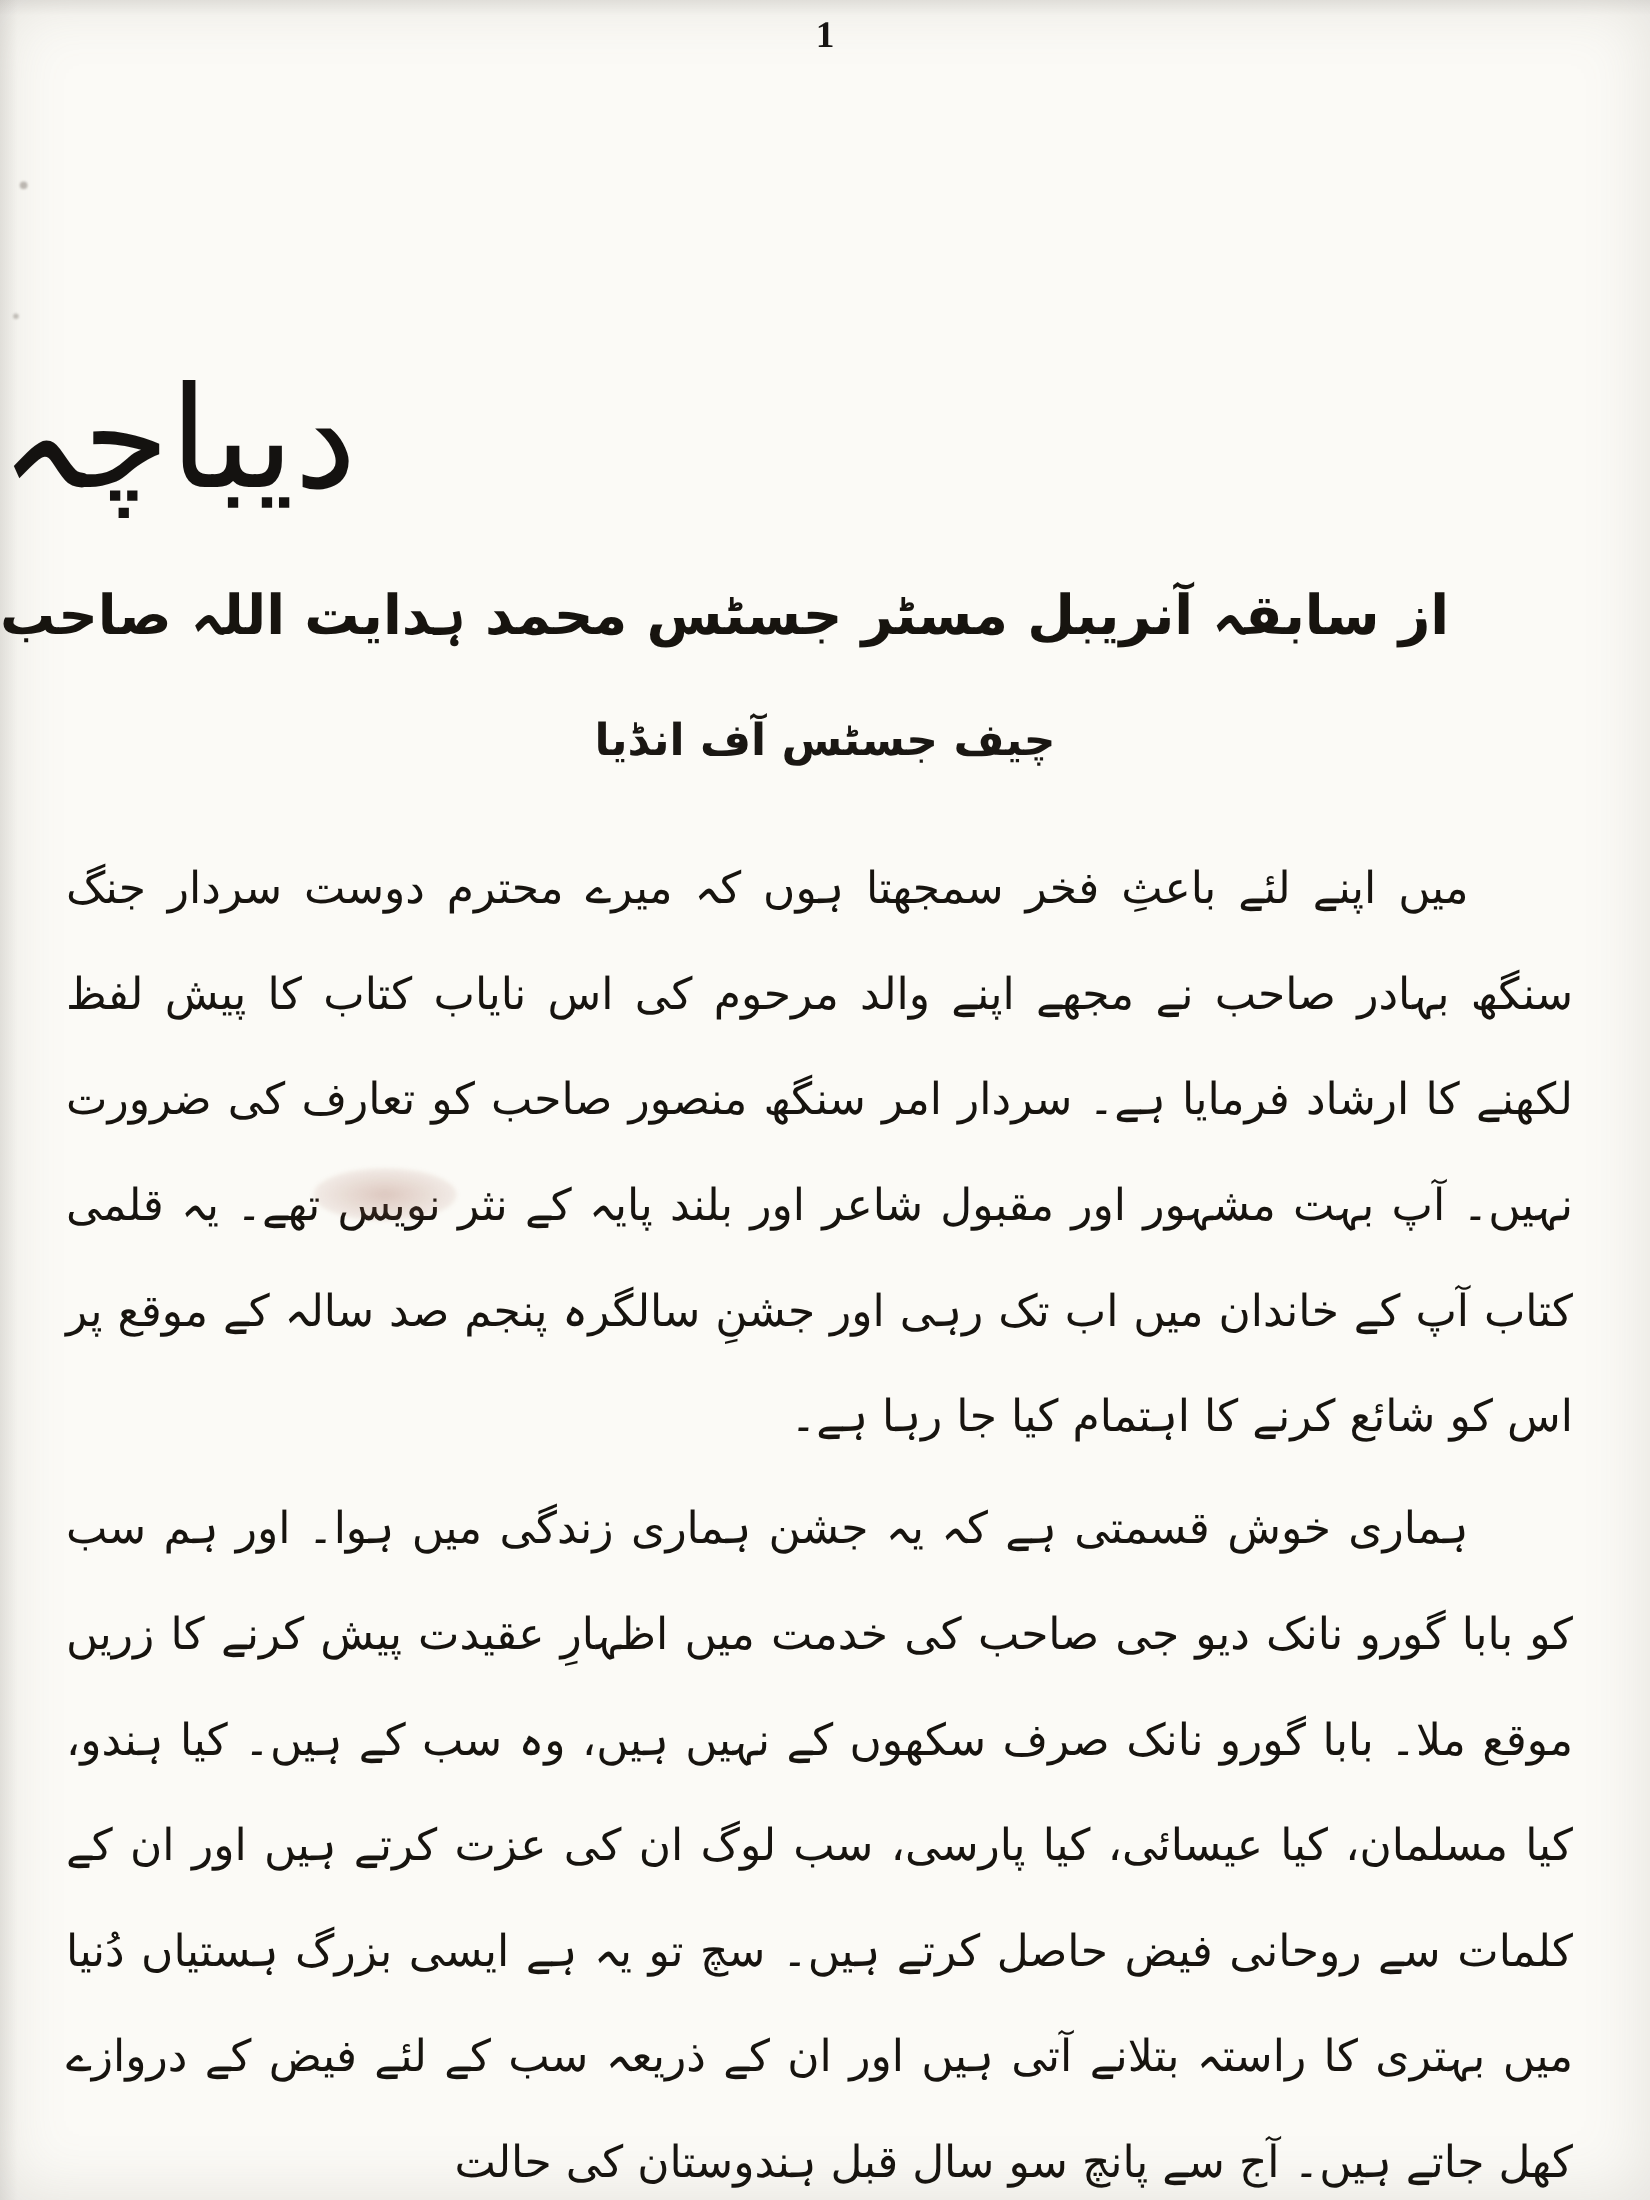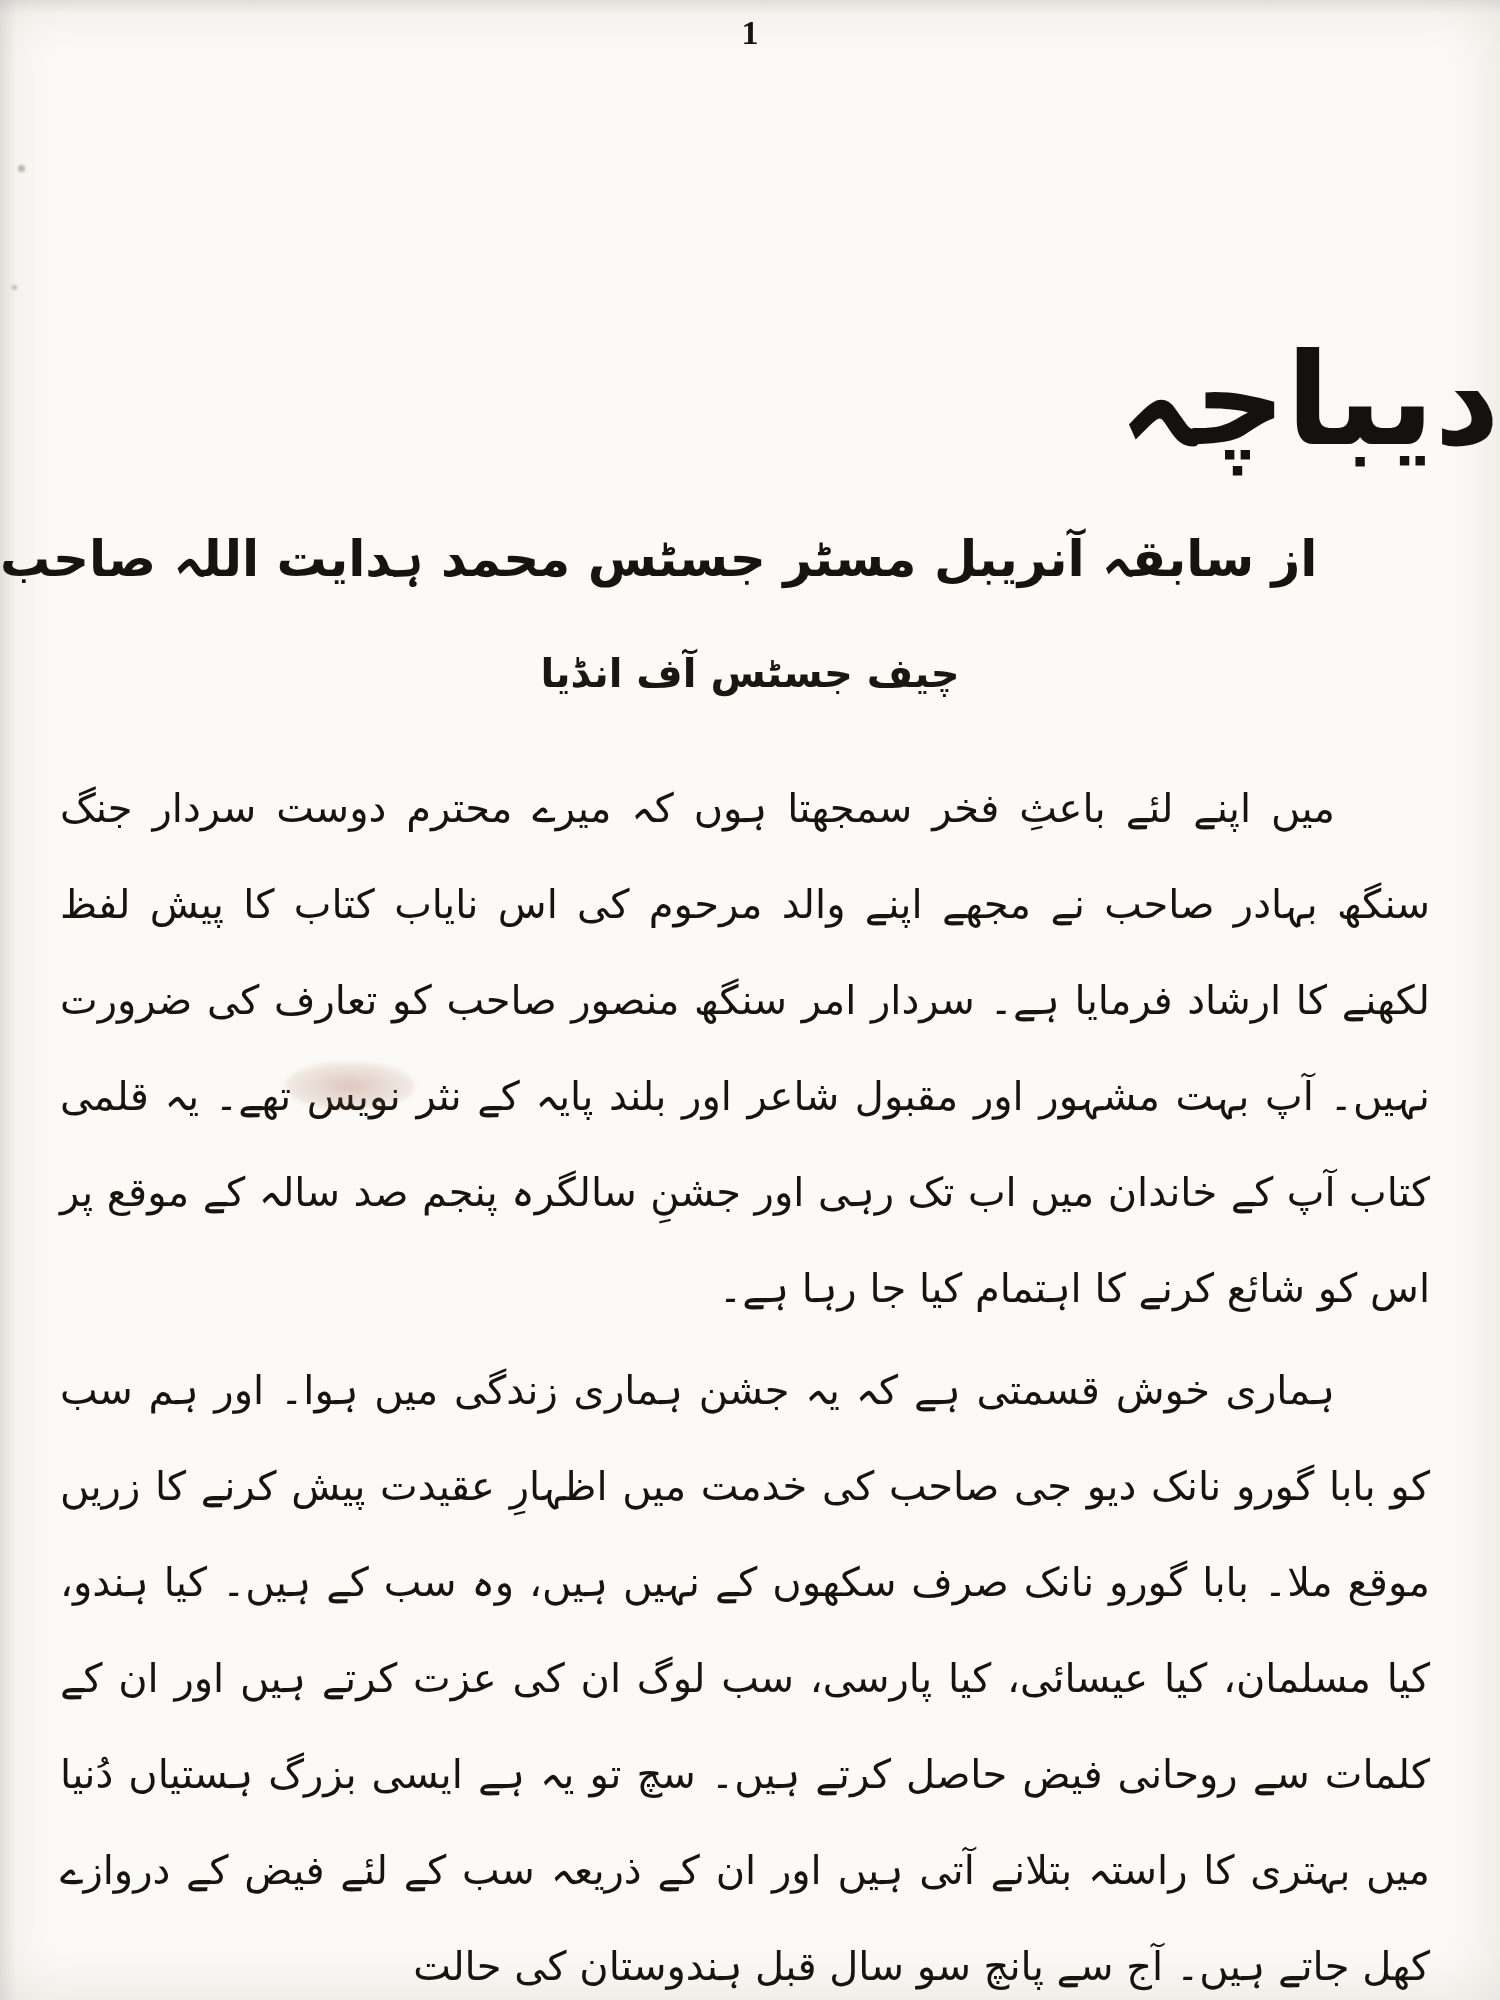--- a/index.html
+++ b/index.html
@@ -45,23 +45,23 @@
     font-size: 34px;
     color: #171513;
     direction: ltr;
   }
 
   .doc-title {
     position: absolute;
     top: 330px;
     left: 0;
     width: 100%;
-    text-align: right;
+    text-align: left;
     font-size: 128px;
-    font-weight: bold;
+    font-weight: normal;
     line-height: 1.1;
     color: #141210;
     letter-spacing: 2px;
   }
 
   .doc-byline {
     position: absolute;
     top: 530px;
     left: 0;
     width: 100%;

